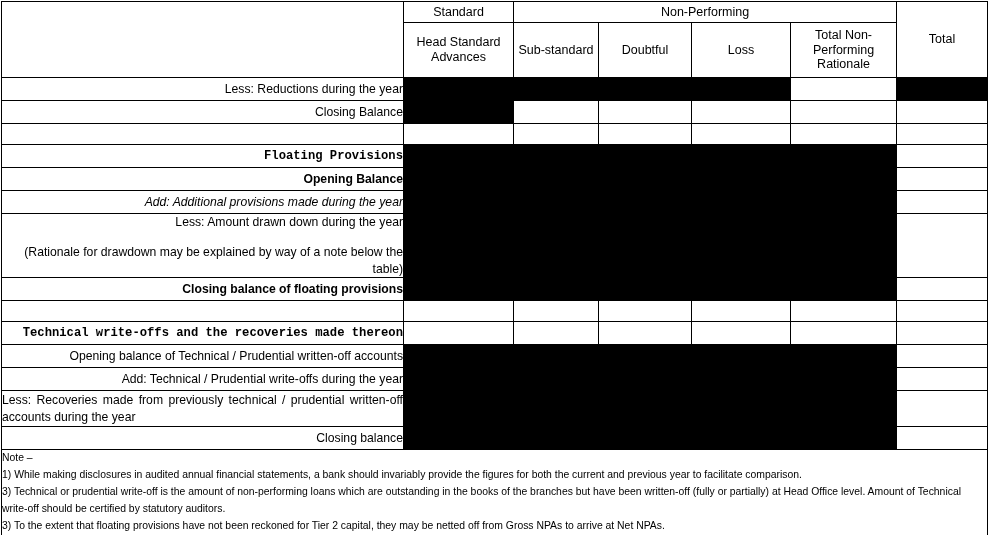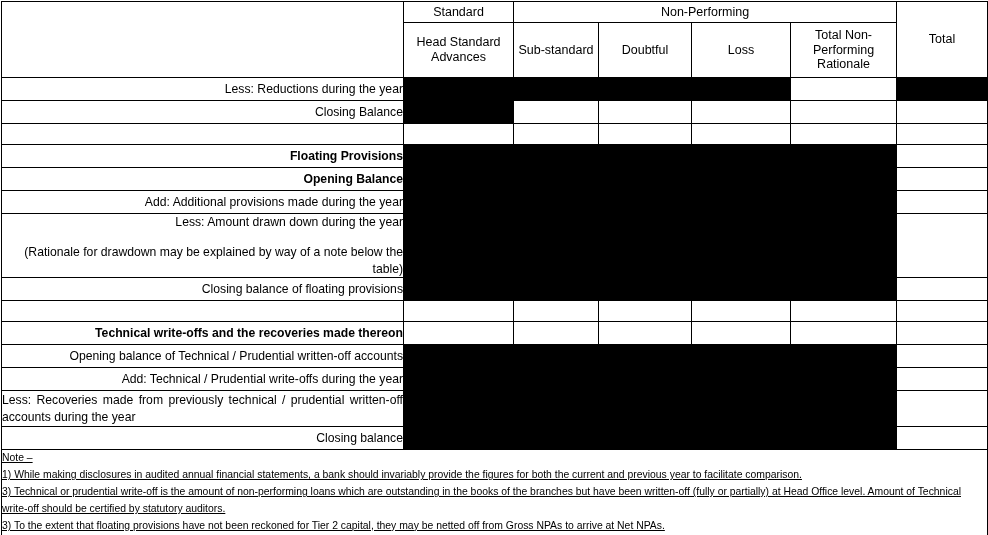--- a/index.html
+++ b/index.html
@@ -47,42 +47,42 @@
   .hdr-blank { }
 
   
   .lbl {
     font-size: 12.2px;
     line-height: 1.35;
     padding: 3px 6px 3px 7px;
     text-align: right;
     vertical-align: top;
   }
-  .lbl.bold { font-weight: bold; }
+  .lbl.bold { font-weight: bold; font-family: Liberation Mono, monospace; }
   .lbl.just { text-align: justify; text-align-last: left; margin-left: 32px; }
   .lbl.mid { vertical-align: middle; }
 
   
   td.redact {
     background: #000000 !important;
     border-color: #000000;
   }
 
   
   .spacer td { height: 20px; }
 
   
   .notes {
     font-size: 10.4px;
     line-height: 1.62;
     padding: 4px 7px 5px 7px;
     text-align: left;
     vertical-align: top;
   }
-  .notes .nline { display: block; text-decoration: underline; }
+  .notes .nline { display: block; }
 </style>
 </head>
 <body>
 
 <div id="page">
 
   <table class="npa">
     <colgroup>
       <col style="width:402px">
       <col style="width:110px">
@@ -149,21 +149,21 @@
         <tr>
           <td class="lbl mid" style="height: 22px; font-weight: bold;">Opening Balance</td>
           <td class="redact"></td>
           <td class="redact"></td>
           <td class="redact"></td>
           <td class="redact"></td>
           <td class="redact"></td>
           <td class=""></td>
         </tr>
         <tr>
-          <td class="lbl mid" style="height: 22px;">Add: Additional provisions made during the year</td>
+          <td class="lbl mid" style="height: 22px; font-style: italic;">Add: Additional provisions made during the year</td>
           <td class="redact"></td>
           <td class="redact"></td>
           <td class="redact"></td>
           <td class="redact"></td>
           <td class="redact"></td>
           <td class=""></td>
         </tr>
         <tr>
           <td class="lbl" style="height: 58px;">
             <div>Less: Amount drawn down during the year</div>
@@ -171,21 +171,21 @@
             <div>(Rationale for drawdown may be explained by way of a note below the table)</div>
           </td>
           <td class="redact"></td>
           <td class="redact"></td>
           <td class="redact"></td>
           <td class="redact"></td>
           <td class="redact"></td>
           <td class=""></td>
         </tr>
         <tr>
-          <td class="lbl mid" style="height: 22px;">Closing balance of floating provisions</td>
+          <td class="lbl mid" style="height: 22px; font-weight: bold;">Closing balance of floating provisions</td>
           <td class="redact"></td>
           <td class="redact"></td>
           <td class="redact"></td>
           <td class="redact"></td>
           <td class="redact"></td>
           <td class=""></td>
         </tr>
         <tr class="spacer">
           <td class="lbl" style="height: 20px;"></td>
           <td class=""></td>

